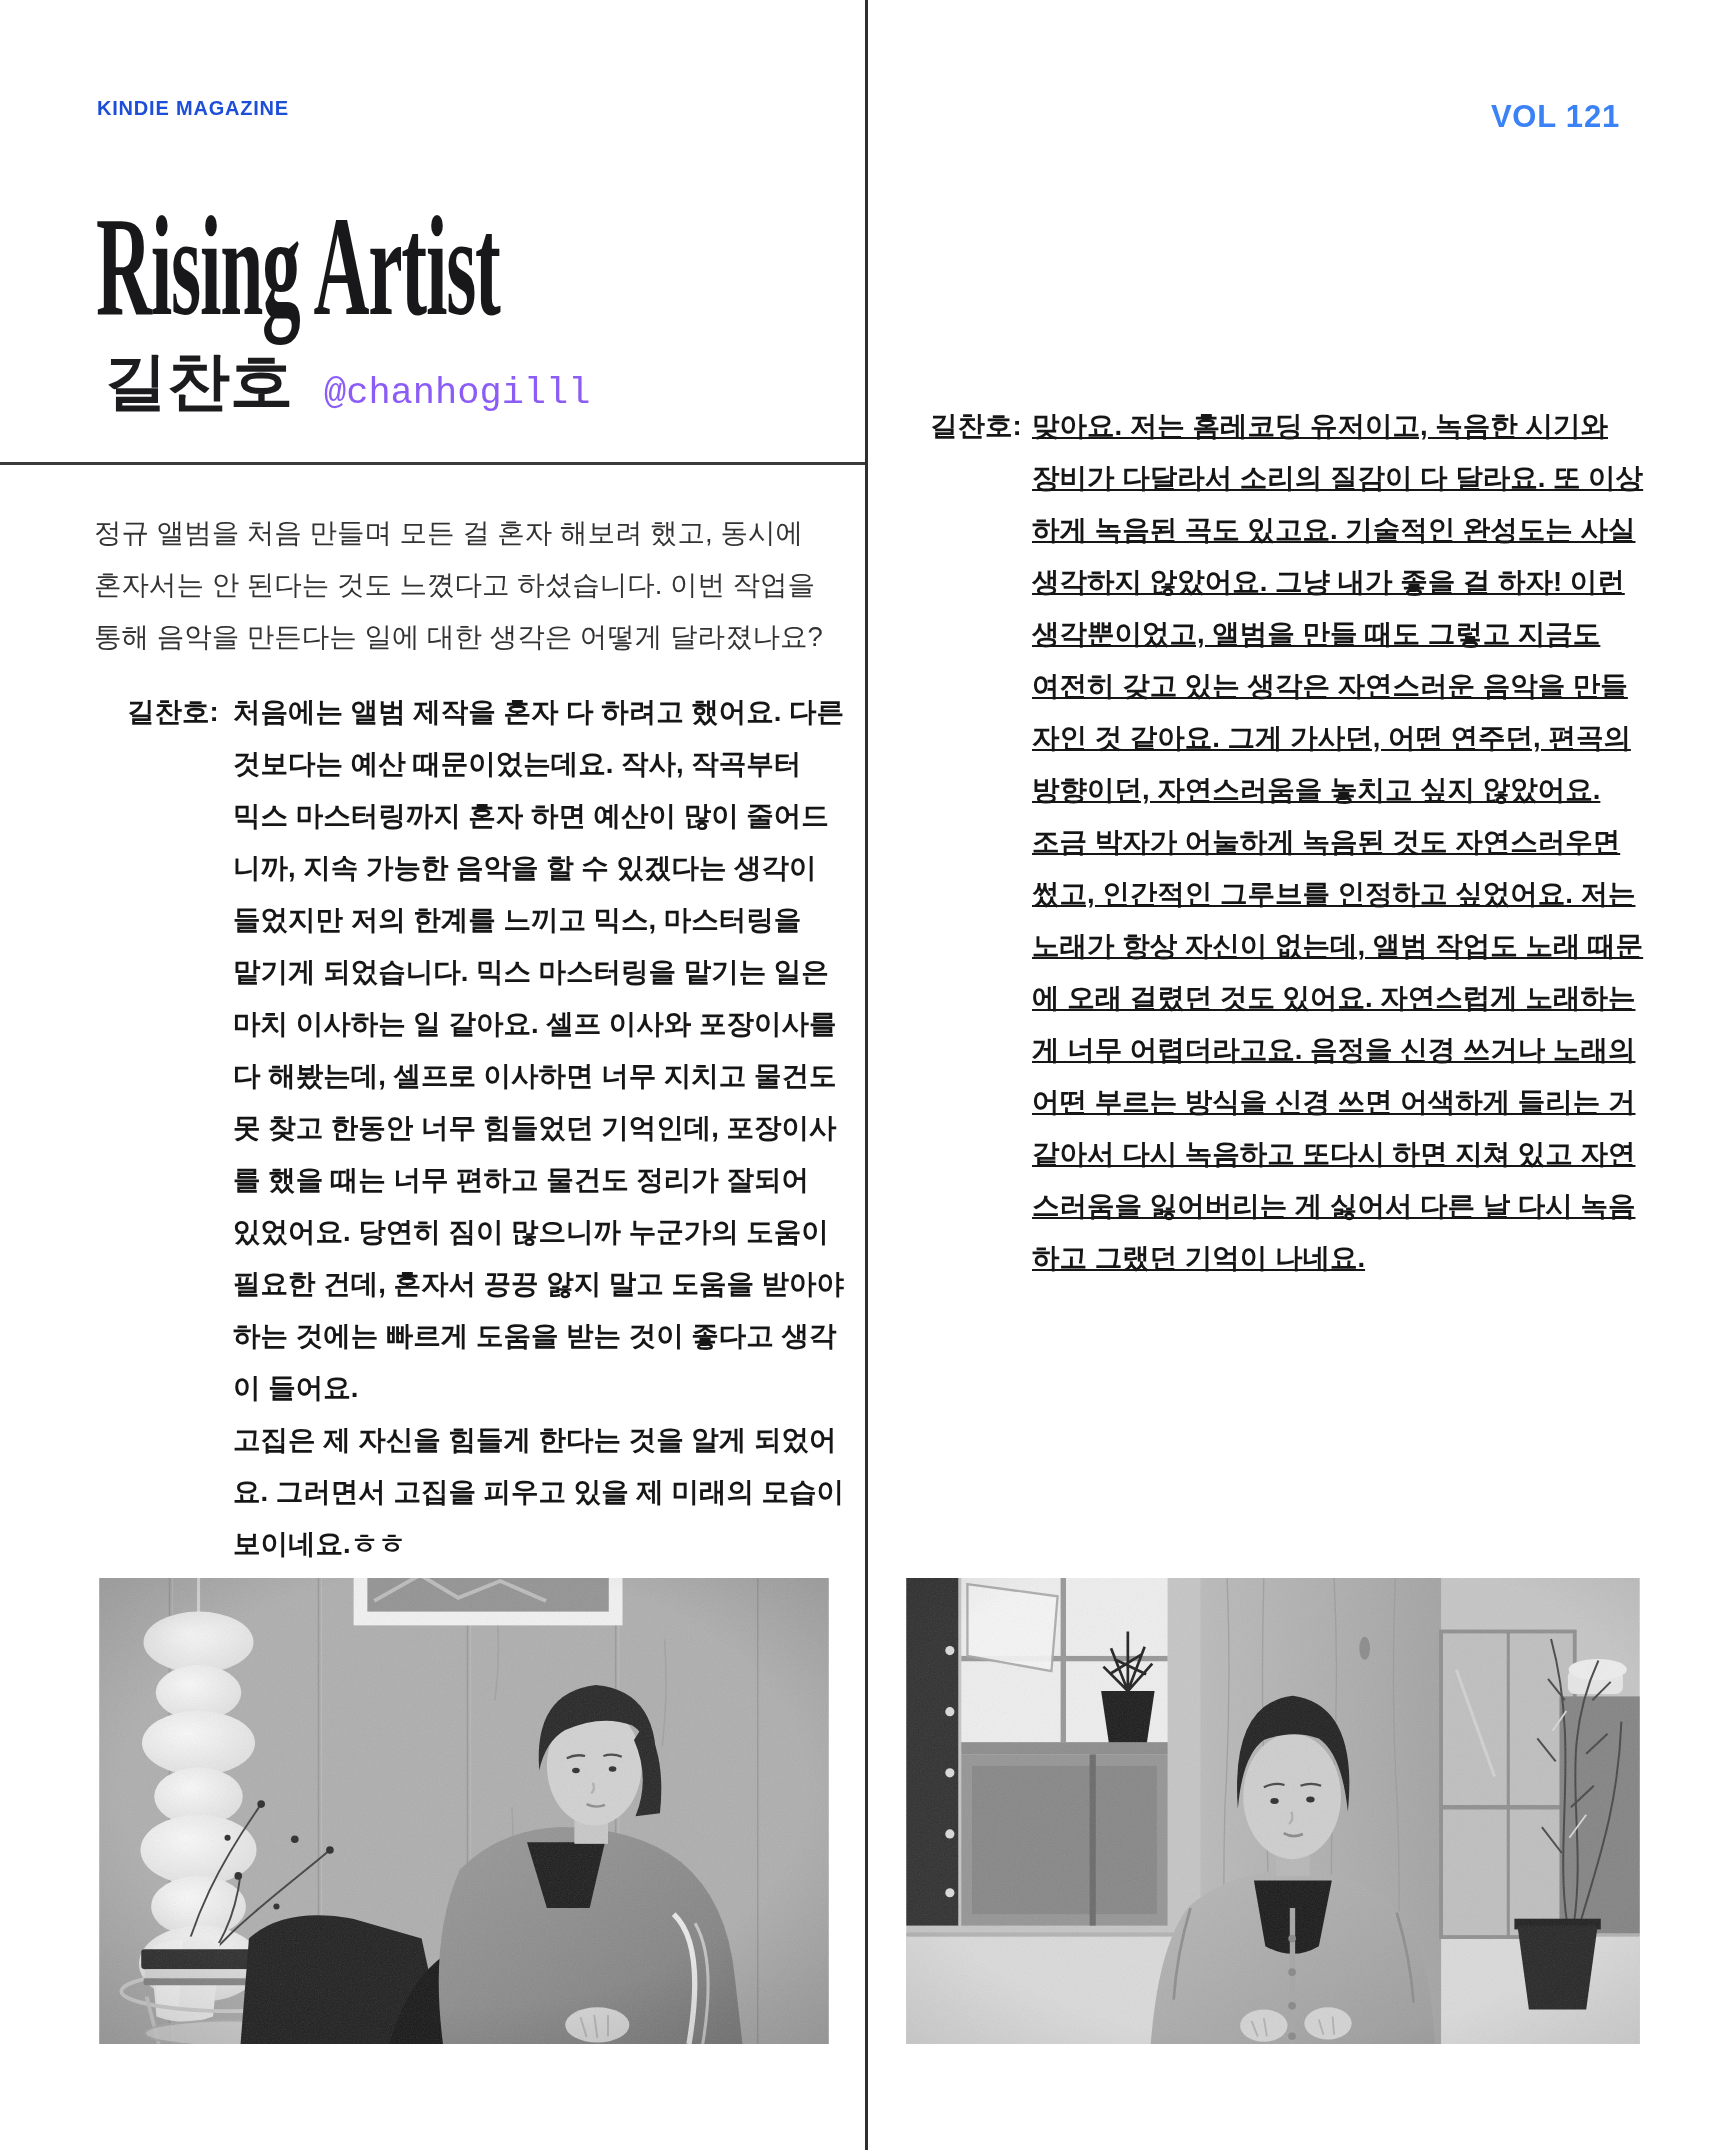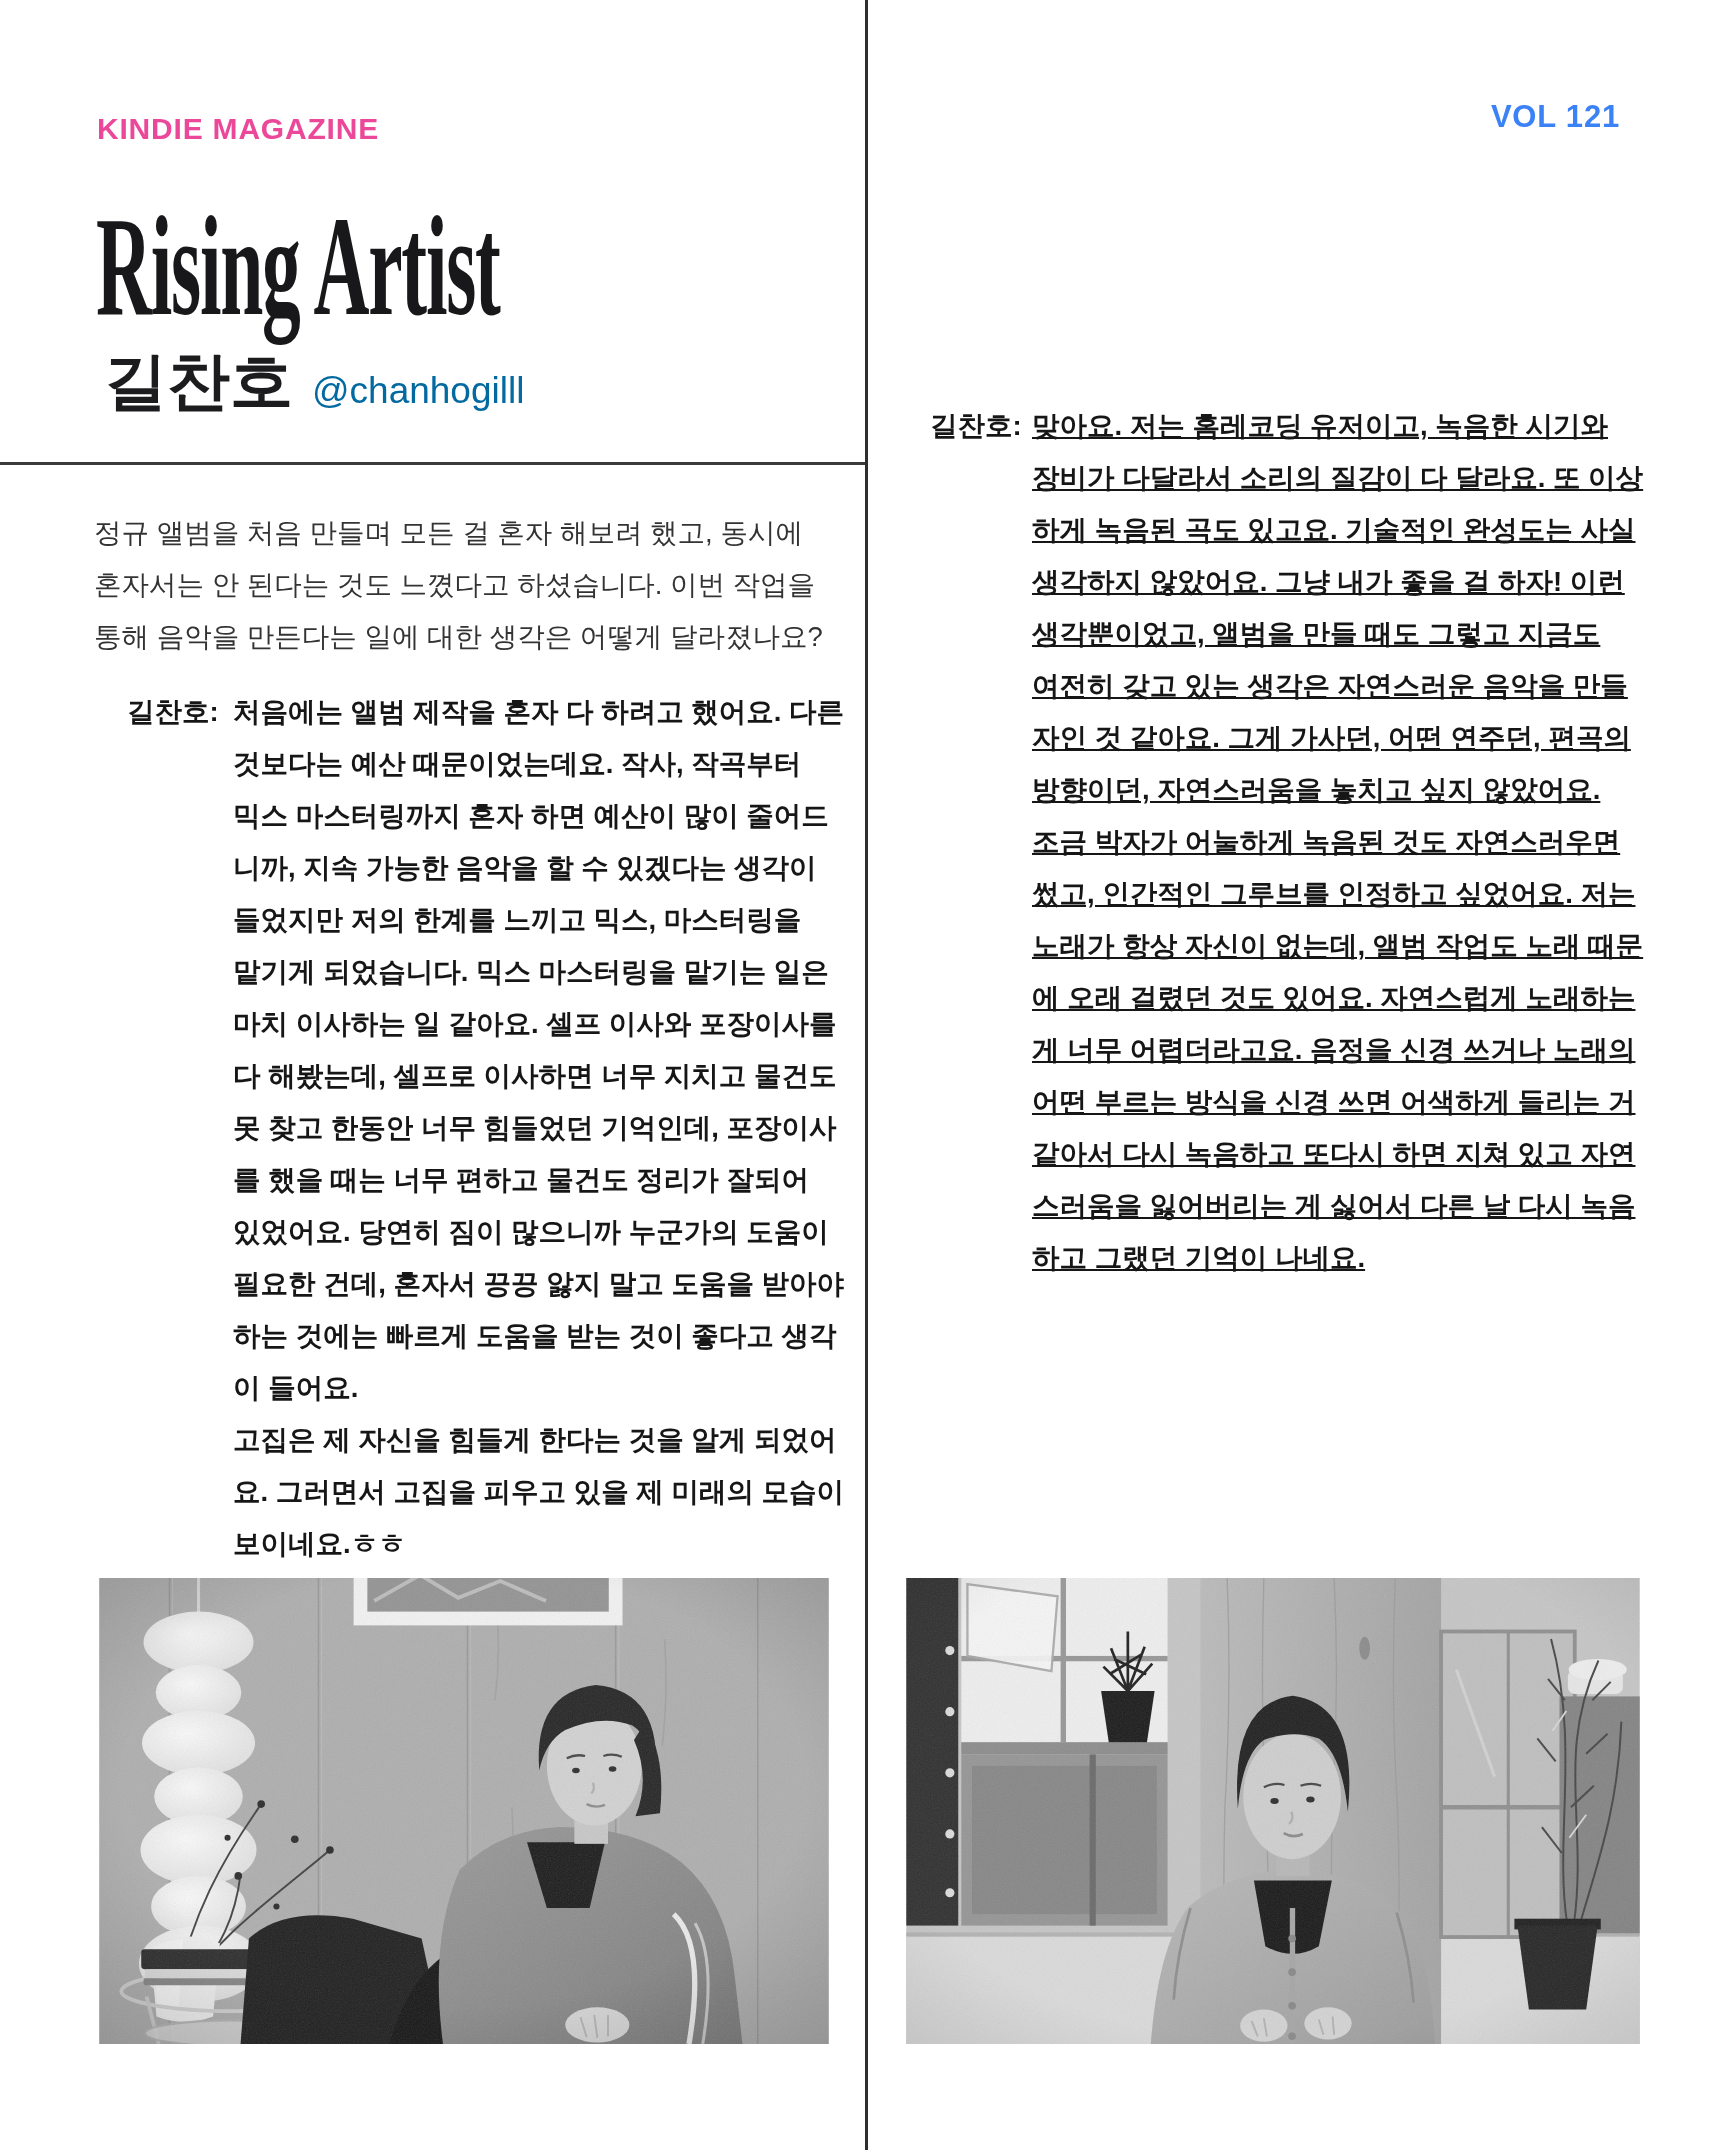--- a/index.html
+++ b/index.html
@@ -7,23 +7,23 @@
     position:relative;
     width:1720px;height:2151px;
     background:#ffffff;
     font-family:"Liberation Sans","DejaVu Sans",sans-serif;
     color:#222;
     overflow:hidden;
   }
   .abs{position:absolute;}
   
   .brand{
-    left:97px;top:114px;
-    font-size:30px;font-weight:700;letter-spacing:0.8px;
-    color:#ec4899;line-height:1;
+    left:97px;top:98px;
+    font-size:20px;font-weight:700;letter-spacing:0.8px;
+    color:#1d4ed8;line-height:1;
   }
   .vol{
     top:101px;right:100px;
     font-size:31px;font-weight:700;letter-spacing:0.8px;
     color:#3b82f6;line-height:1;
   }
   .title{
     left:96px;top:196px;margin:0;
     font-family:"Liberation Serif","DejaVu Serif",serif;
     font-weight:700;font-size:141px;line-height:1.0;
@@ -33,22 +33,22 @@
   }
   .byline{
     left:104px;top:345px;
     display:flex;align-items:baseline;white-space:nowrap;
   }
   .artist{
     font-family:"Liberation Serif","DejaVu Serif",serif;
     font-weight:700;font-size:63px;color:#1c1c1e;line-height:1.2;
   }
   .handle{
-    font-family:Liberation Sans, sans-serif;
-    font-weight:400;font-size:37px;color:#0369a1;margin-left:19px;
+    font-family:Liberation Mono, monospace;
+    font-weight:400;font-size:37px;color:#8b5cf6;margin-left:31px;
   }
   .rule{
     left:0;top:462px;width:868px;height:3.1px;background:#3a3a3a;
   }
   .divider{
     left:865px;top:0;width:3.1px;height:2151px;background:#2e2e2e;
   }
   
   .lines{white-space:pre;line-height:52px;font-size:27.5px;}
   .q{font-weight:500;color:#333333;}

